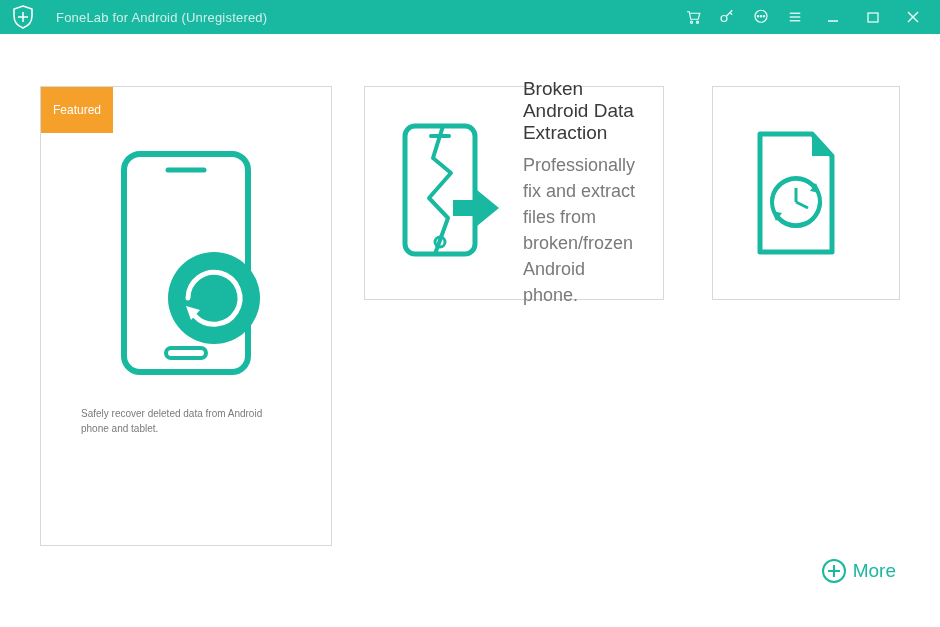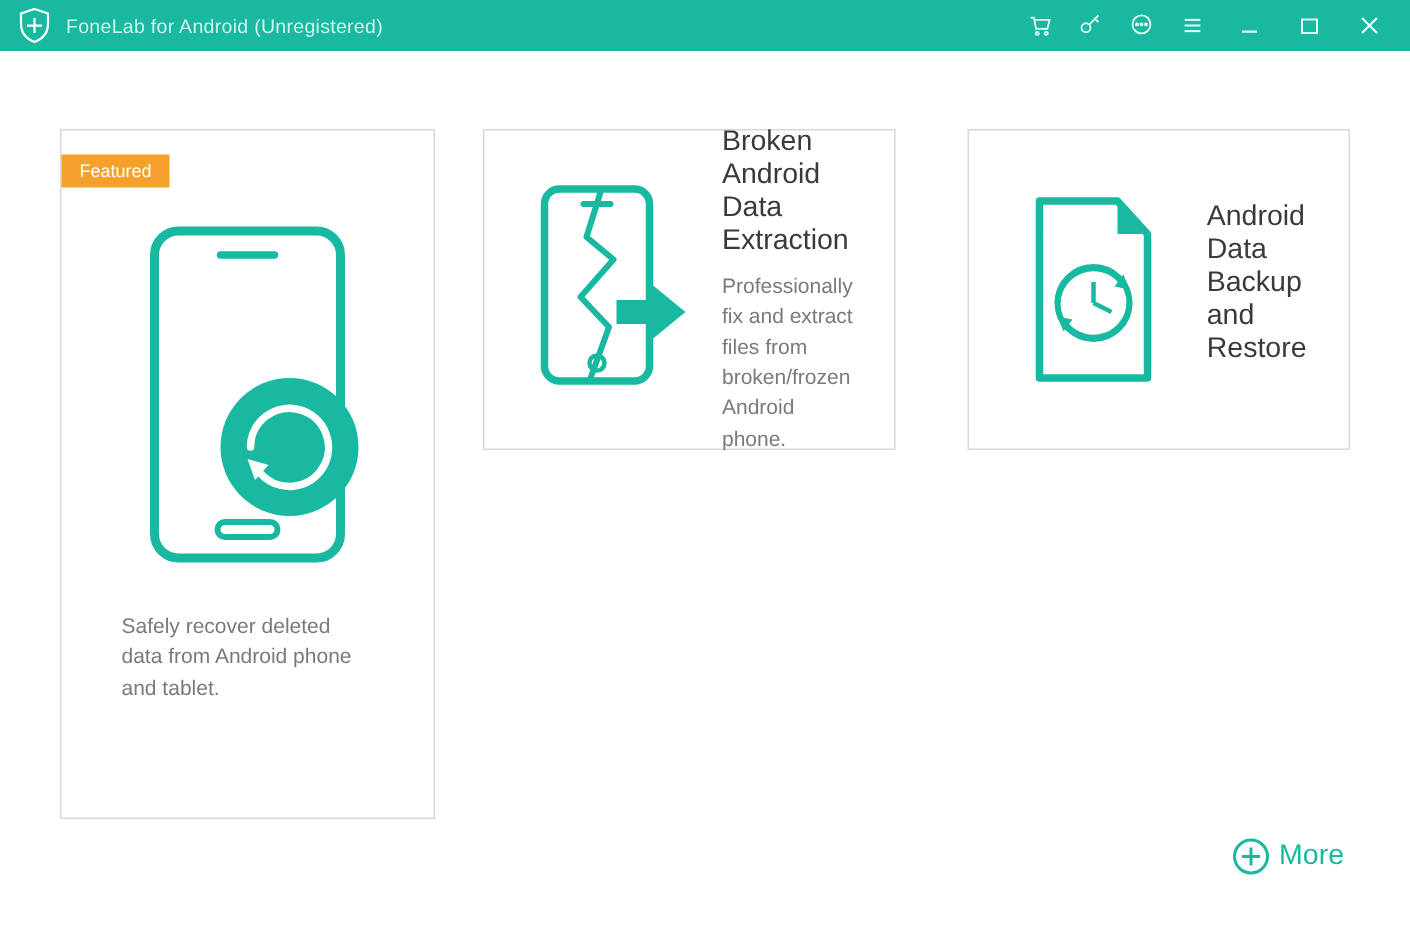--- a/index.html
+++ b/index.html
@@ -23,20 +23,21 @@
     height: 22px;
     margin-right: 10px;
     display: flex;
     align-items: center;
     justify-content: center;
   }
   .app-title {
     font-size: 13px;
     flex: 1;
     letter-spacing: 0.2px;
+    margin-left: 12px;
   }
   .title-actions {
     display: flex;
     align-items: center;
     gap: 8px;
   }
   .title-btn {
     width: 26px;
     height: 26px;
     display: flex;
@@ -68,47 +69,47 @@
   }
   .card-large {
     width: 400px;
     height: 460px;
     display: flex;
     flex-direction: column;
     align-items: center;
   }
   .featured-tag {
     position: absolute;
-    top: 16px;
+    top: 0;
     left: 0;
     background: #f5a02b;
     color: #fff;
     font-size: 12px;
-    padding: 4px 12px;
+    padding: 16px 12px;
   }
   .card-large .icon-wrap {
     margin-top: 56px;
     height: 240px;
     display: flex;
     align-items: center;
     justify-content: center;
   }
   .card-large-text {
     padding: 24px 40px 0 40px;
     text-align: left;
     width: 100%;
   }
   .card-title {
     font-size: 19px;
     color: #3a3a3a;
     margin-bottom: 8px;
     font-weight: normal;
   }
   .card-desc {
-    font-size: 14px;
+    font-size: 10px;
     color: #7a7a7a;
     line-height: 1.45;
   }
   .right-col {
     display: flex;
     flex-direction: row;
     gap: 48px;
     flex: 1;
   }
   .card-small {
@@ -121,21 +122,21 @@
     width: 110px;
     display: flex;
     align-items: center;
     justify-content: center;
     flex-shrink: 0;
   }
   .card-small-text {
     padding-left: 20px;
   }
   .card-small .card-title { font-size: 19px; }
-  .card-small .card-desc { font-size: 14px; }
+  .card-small .card-desc { font-size: 18px; }
   .more-row {
     display: flex;
     justify-content: flex-end;
     padding: 12px 44px 0 0;
     margin-left: 21px;
   }
   .more-link {
     display: flex;
     align-items: center;
     gap: 6px;
@@ -251,21 +252,20 @@
           <circle cx="50" cy="74" r="24" fill="none" stroke="#19b8a0" stroke-width="4"></circle>
           <path d="M50 74 m-24 0 a24 24 0 0 1 42 -15" fill="none" stroke="#19b8a0" stroke-width="4"></path>
           <path d="M70 55 l4 10 l-10 -2 z" fill="#19b8a0"></path>
           <path d="M50 74 m24 0 a24 24 0 0 1 -42 15" fill="none" stroke="#19b8a0" stroke-width="4"></path>
           <path d="M30 93 l-4 -10 l10 2 z" fill="#19b8a0"></path>
           <line x1="50" y1="60" x2="50" y2="74" stroke="#19b8a0" stroke-width="3"></line>
           <line x1="50" y1="74" x2="62" y2="80" stroke="#19b8a0" stroke-width="3"></line>
         </svg>
       </div>
       <div class="card-small-text">
-        <h2 class="card-title">Android Data Backup and Restore</h2>
       </div>
     </div>
 
   </div>
 </div>
 
 <div class="more-row">
   <div class="more-link">
     <span>
       <svg width="26" height="26" viewBox="0 0 26 26" fill="none" stroke="#19b8a0" stroke-width="2">

